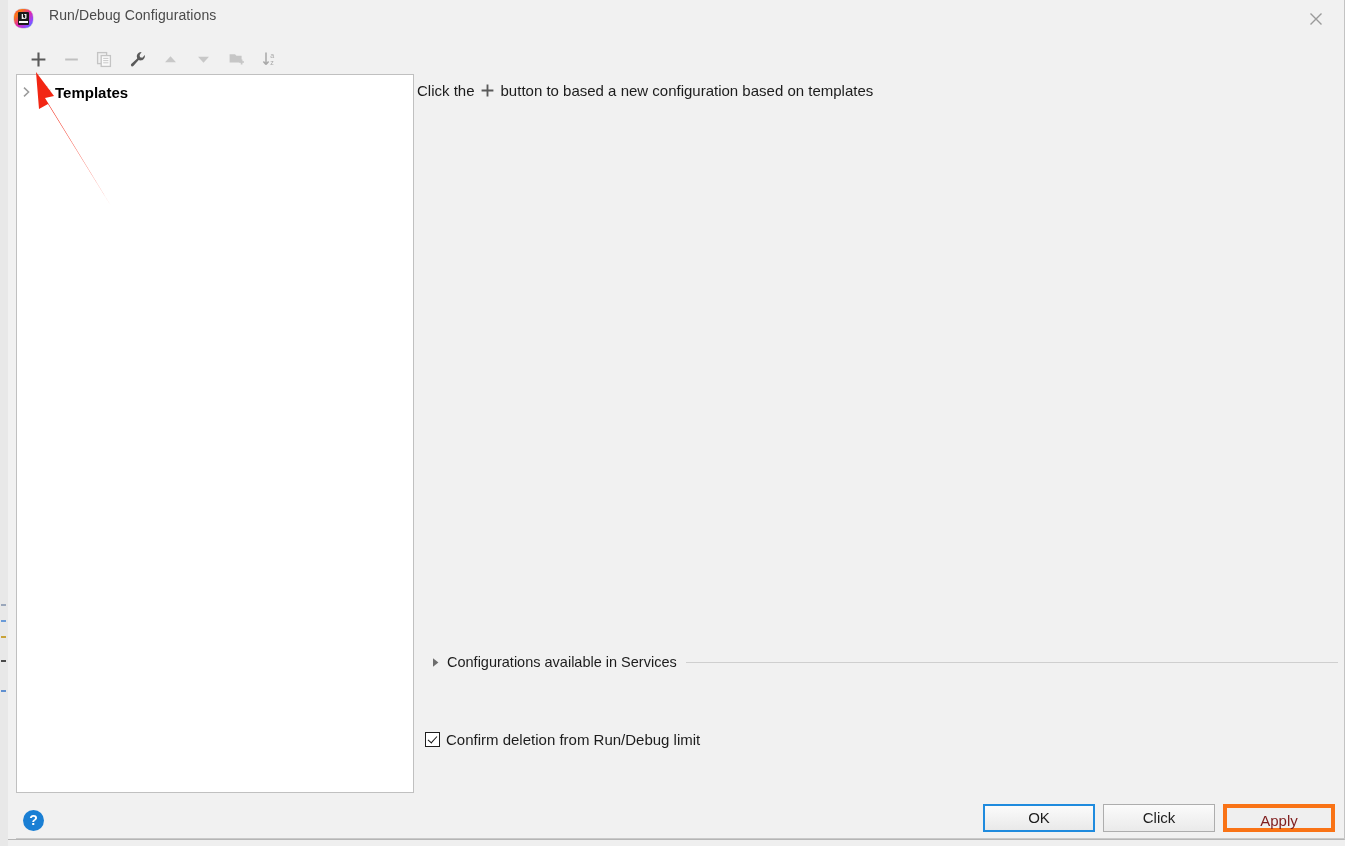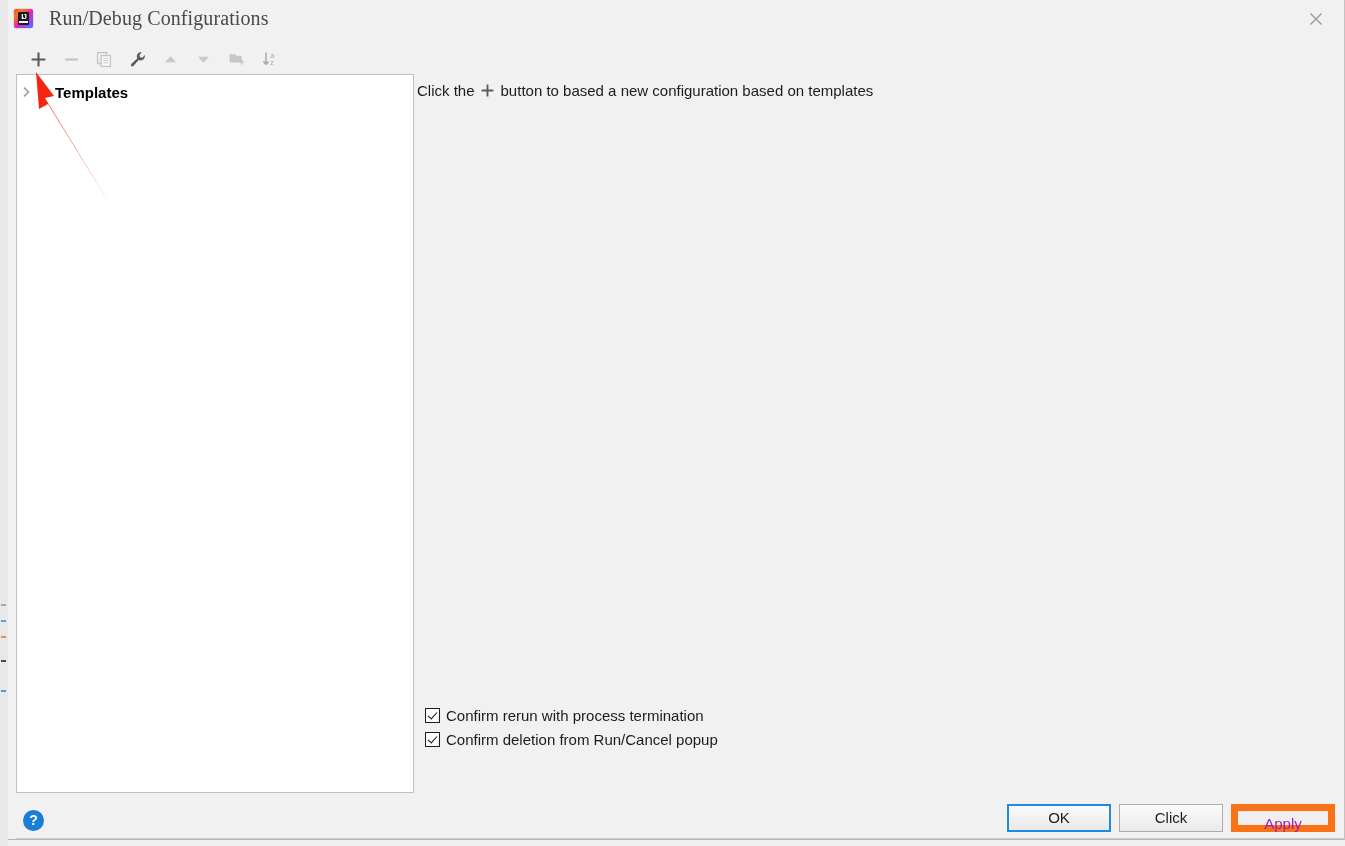--- a/index.html
+++ b/index.html
@@ -43,21 +43,21 @@
   
   #titlebar {
     position: absolute;
     left: 0; top: 0;
     width: 100%; height: 37px;
   }
   #app-icon {
     position: absolute;
     left: 6px; top: 9px;
     width: 19px; height: 19px;
-    border-radius: 2px;
+    border-radius: 8px;
     background:
       linear-gradient(135deg, #fe315d 0%, #f97a12 22%, #e225ad 52%, #8f4bff 78%, #2d7eff 100%);
     box-shadow: 0 0 0 0.5px rgba(0,0,0,.18);
   }
   #app-icon .glyph {
     position: absolute;
     left: 4px; top: 3px;
     width: 11px; height: 13px;
     background: #1a1a1a;
     border-radius: 1px;
@@ -68,24 +68,23 @@
   }
   #app-icon .bar {
     position: absolute;
     left: 5px; top: 12px;
     width: 9px; height: 2px;
     background: #fff;
   }
   #window-title {
     position: absolute;
     left: 41px; top: 7px;
-    font-size: 20px;
+    font-size: 14px;
     color: #4a4a4a;
     letter-spacing: .1px;
-    font-family: Liberation Serif, serif;
   }
   #close-button {
     position: absolute;
     right: 14px; top: 6px;
     width: 28px; height: 26px;
     cursor: default;
   }
   #close-button svg { position:absolute; left:7px; top:6px; }
 
   
@@ -256,40 +255,40 @@
     text-align: center;
     cursor: default;
   }
   #button-bar {
     position: absolute;
     right: 9px; top: 804px;
     display: flex;
     gap: 8px;
   }
   .dlg-btn {
-    width: 104px; height: 28px;
+    width: 112px; height: 28px;
     font-family: "Liberation Sans", sans-serif;
     font-size: 15px;
     line-height: 26px;
     text-align: center;
     box-sizing: border-box;
     cursor: default;
     background: linear-gradient(#fbfbfb, #eaeaea);
     border: 1px solid #adadad;
     color: #1c1c1c;
   }
   #ok-button {
     border: 2px solid #1f8bde;
     background: linear-gradient(#fbfbfb, #e9e9e9);
     line-height: 24px;
   }
   #apply-button {
-    color: #a21caf;
+    color: #7f1d1d;
     background: #efefef;
-    border: 7px solid #f97316;
+    border: 4px solid #f97316;
   }
   #bottom-rule {
     position: absolute;
     left: 8px; bottom: 0;
     width: 1337px; height: 1px;
     background: #c9c9c9;
   }
 
   
   #annotation-arrow {
@@ -400,29 +399,34 @@
   <div id="hint-row">
     <span>Click the</span>
     <span class="plus-inline">
       <svg width="15" height="15" viewBox="0 0 17 17" aria-hidden="true">
         <path d="M8.5 1.8 V15.2 M1.8 8.5 H15.2" stroke="#5a5a5a" stroke-width="2.1"></path>
       </svg>
     </span>
     <span>button to based a new configuration based on templates</span>
   </div>
 
-
-  <div class="cbrow" id="cb-rerun">
-    <span class="cbox checked"></span>
-    <span class="cblabel">Confirm rerun with process termination</span>
-  </div>
+  <div id="services-section">
+    <span class="tri">
+      <svg width="9" height="11" viewBox="0 0 9 11" aria-hidden="true">
+        <path d="M2 1.2 L7.4 5.5 L2 9.8 Z" fill="#6e6e6e"></path>
+      </svg>
+    </span>
+    <span id="services-label">Configurations available in Services</span>
+    <span id="services-rule"></span>
+  </div>
+
 
   <div class="cbrow" id="cb-delete">
     <span class="cbox checked"></span>
-    <span class="cblabel">Confirm deletion from Run/Cancel popup</span>
+    <span class="cblabel">Confirm deletion from Run/Debug limit</span>
   </div>
 
 
   <div id="help-button">?</div>
 
   <div id="button-bar">
     <div class="dlg-btn" id="ok-button">OK</div>
     <div class="dlg-btn" id="cancel-button">Click</div>
     <div class="dlg-btn" id="apply-button">Apply</div>
   </div>

